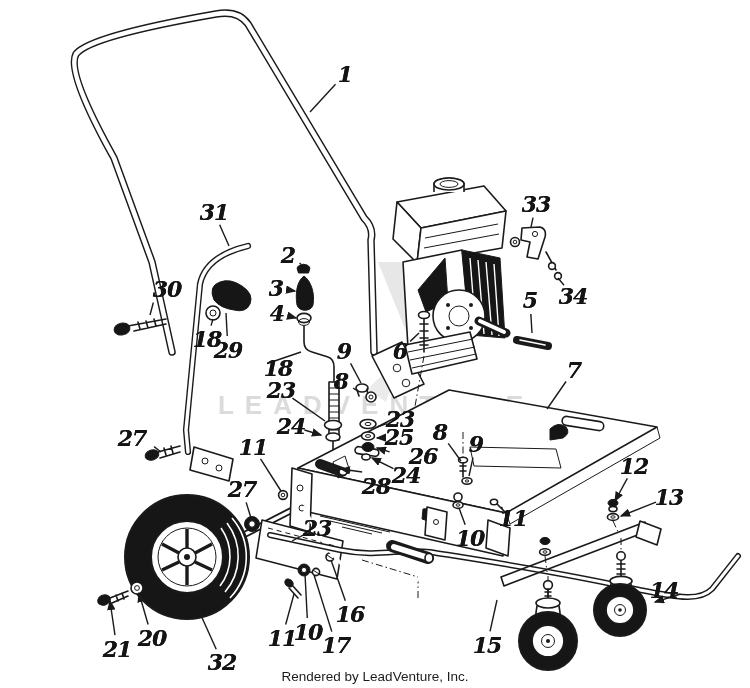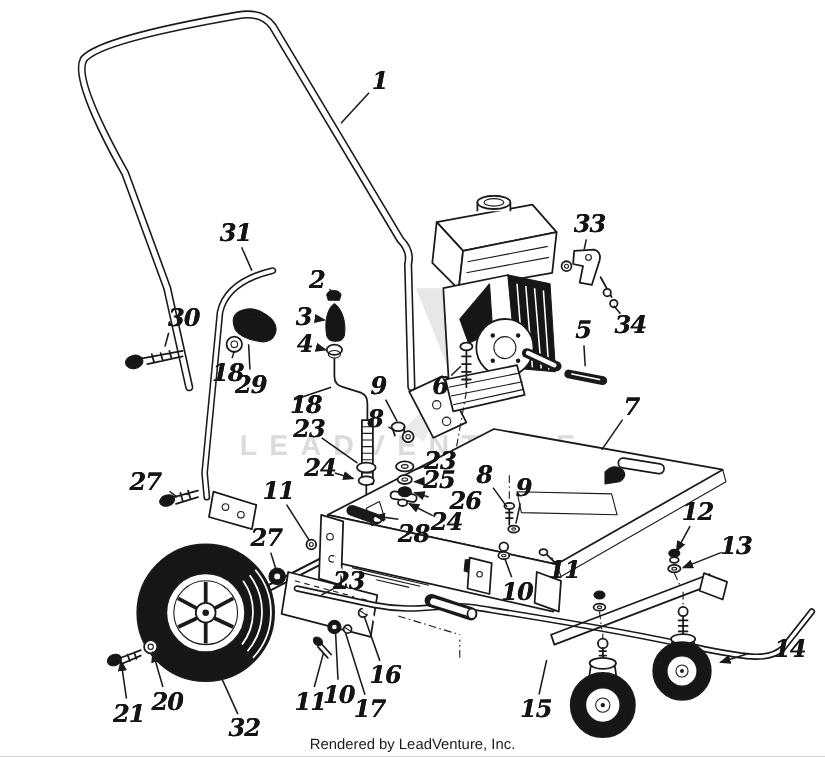--- a/index.html
+++ b/index.html
@@ -356,14 +356,14 @@
     <div class="callout" style="left: 317px; top: 528px;">23</div>
     <div class="callout" style="left: 470px; top: 538px;">10</div>
     <div class="callout" style="left: 117px; top: 649px;">21</div>
     <div class="callout" style="left: 152px; top: 638px;">20</div>
     <div class="callout" style="left: 222px; top: 662px;">32</div>
     <div class="callout" style="left: 282px; top: 638px;">11</div>
     <div class="callout" style="left: 308px; top: 632px;">10</div>
     <div class="callout" style="left: 350px; top: 614px;">16</div>
     <div class="callout" style="left: 336px; top: 645px;">17</div>
     <div class="callout" style="left: 487px; top: 645px;">15</div>
-    <div class="callout" style="left: 718px; top: 590px; text-align: right;">14</div>
+    <div class="callout" style="left: 664px; top: 590px; text-align: right;">14</div>
   </div>
 
 </body></html>

